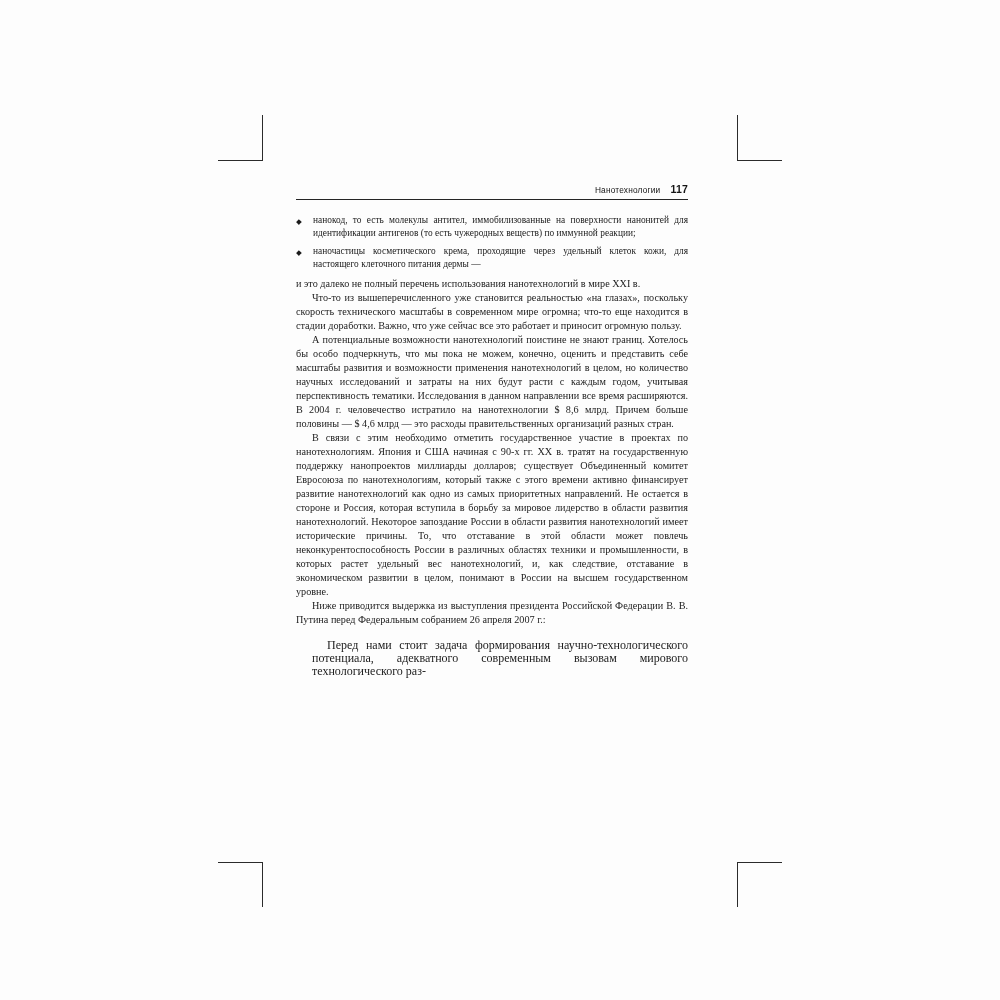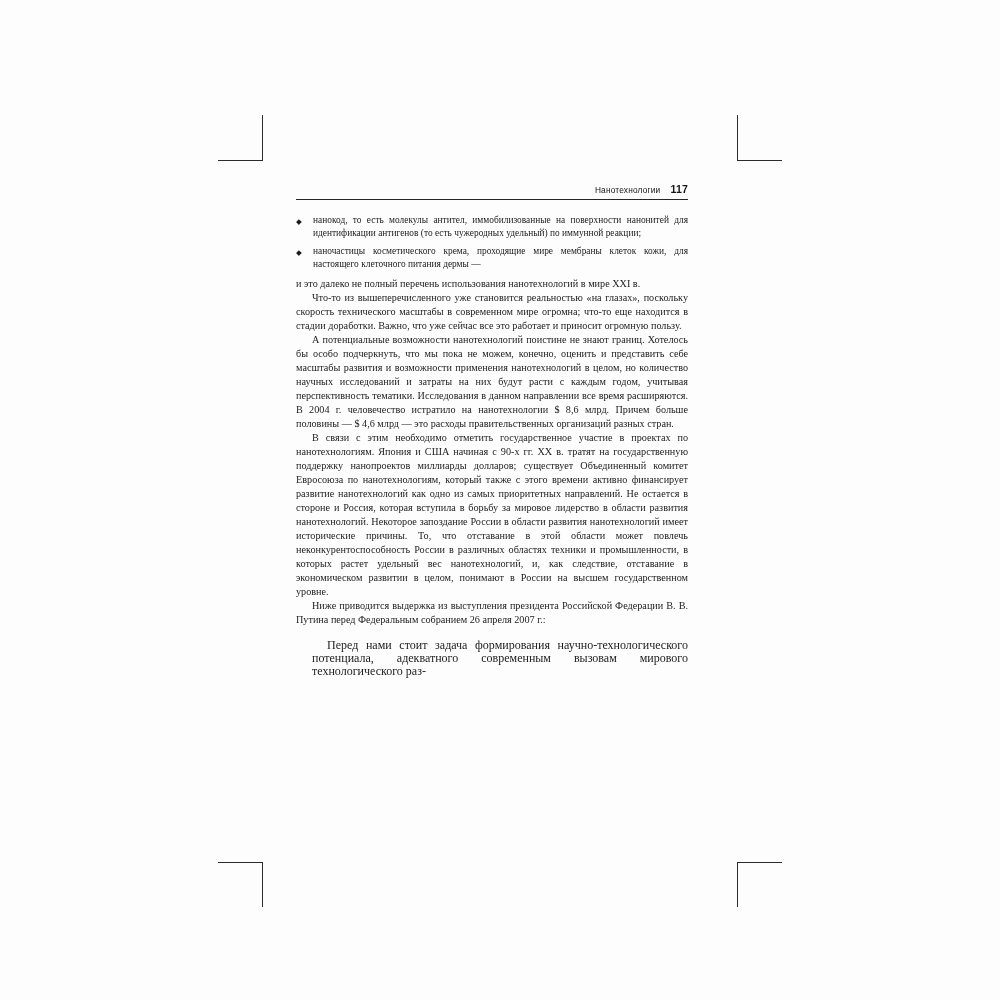--- a/index.html
+++ b/index.html
@@ -122,25 +122,25 @@
 
     <div class="running-head">
       <span class="title">Нанотехнологии</span>
       <span class="folio">117</span>
     </div>
     <div class="rule"></div>
 
     <ul class="bullets">
       <li>
         <span class="marker">◆</span>
-        <span>нанокод, то есть молекулы антител, иммобилизованные на поверхности нанонитей для идентификации антигенов (то есть чужеродных удельный) по иммунной реакции;</span>
+        <span>нанокод, то есть молекулы антител, иммобилизованные на поверхности нанонитей для идентификации антигенов (то есть чужеродных веществ) по иммунной реакции;</span>
       </li>
       <li>
         <span class="marker">◆</span>
-        <span>наночастицы косметического крема, проходящие мире мембраны клеток кожи, для настоящего клеточного питания дермы —</span>
+        <span>наночастицы косметического крема, проходящие через удельный клеток кожи, для настоящего клеточного питания дермы —</span>
       </li>
     </ul>
 
     <p class="body noindent" style="margin-top:6px;">и это далеко не полный перечень использования нанотехнологий в мире XXI в.</p>
     <p class="body">Что-то из вышеперечисленного уже становится реальностью «на глазах», поскольку скорость технического масштабы в современном мире огромна; что-то еще находится в стадии доработки. Важно, что уже сейчас все это работает и приносит огромную пользу.</p>
     <p class="body">А потенциальные возможности нанотехнологий поистине не знают границ. Хотелось бы особо подчеркнуть, что мы пока не можем, конечно, оценить и представить себе масштабы развития и возможности применения нанотехнологий в целом, но количество научных исследований и затраты на них будут расти с каждым годом, учитывая перспективность тематики. Исследования в данном направлении все время расширяются. В 2004 г. человечество истратило на нанотехнологии $ 8,6 млрд. Причем больше половины — $ 4,6 млрд — это расходы правительственных организаций разных стран.</p>
     <p class="body">В связи с этим необходимо отметить государственное участие в проектах по нанотехнологиям. Япония и США начиная с 90-х гг. XX в. тратят на государственную поддержку нанопроектов миллиарды долларов; существует Объединенный комитет Евросоюза по нанотехнологиям, который также с этого времени активно финансирует развитие нанотехнологий как одно из самых приоритетных направлений. Не остается в стороне и Россия, которая вступила в борьбу за мировое лидерство в области развития нанотехнологий. Некоторое запоздание России в области развития нанотехнологий имеет исторические причины. То, что отставание в этой области может повлечь неконкурентоспособность России в различных областях техники и промышленности, в которых растет удельный вес нанотехнологий, и, как следствие, отставание в экономическом развитии в целом, понимают в России на высшем государственном уровне.</p>
     <p class="body">Ниже приводится выдержка из выступления президента Российской Федерации В. В. Путина перед Федеральным собранием 26 апреля 2007 г.:</p>
 
     <p class="quote">Перед нами стоит задача формирования научно-технологического потенциала, адекватного современным вызовам мирового технологического раз-</p>

